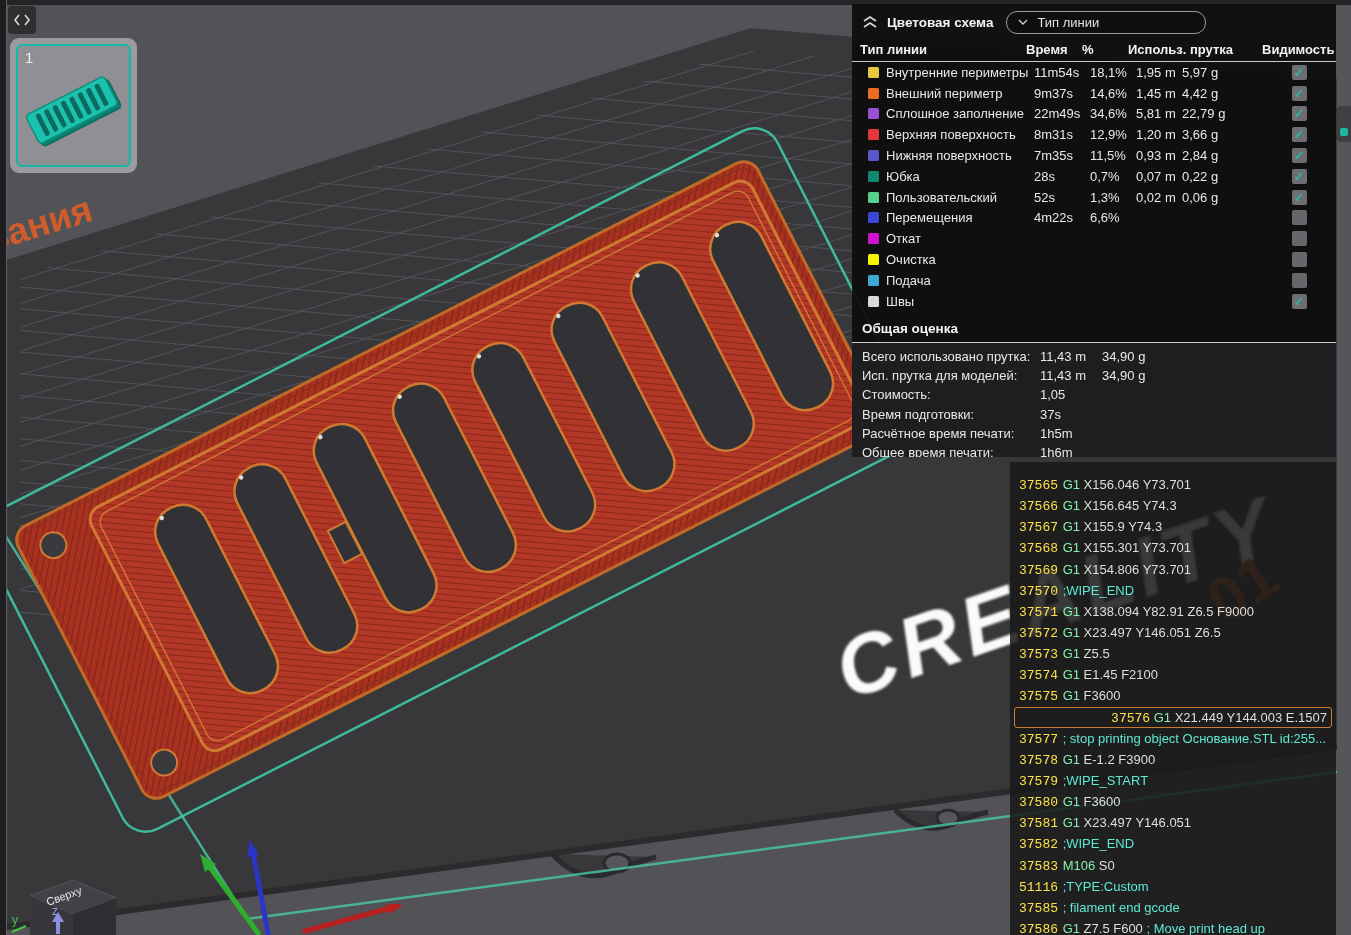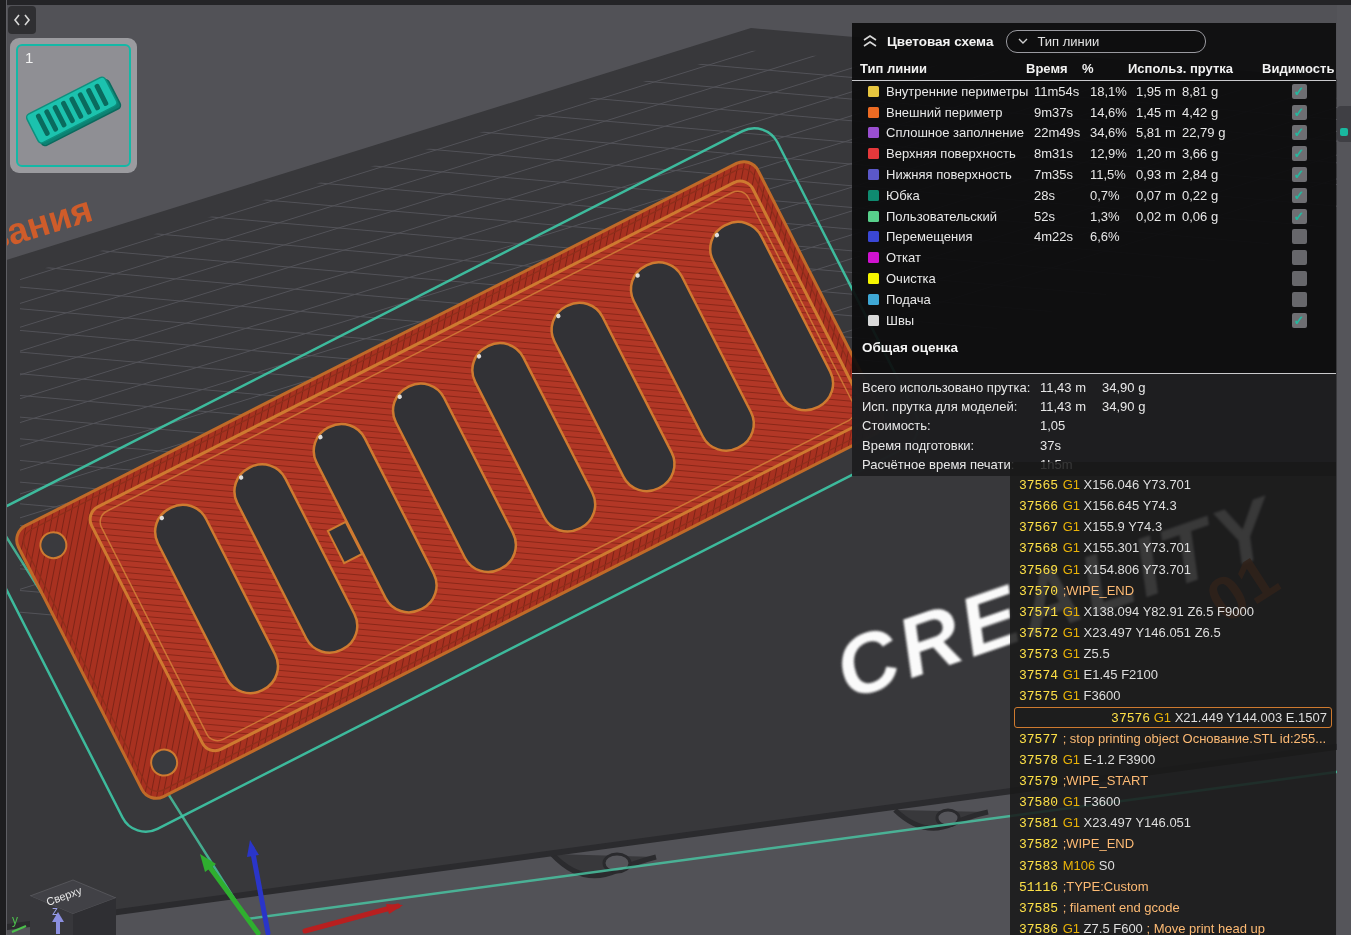--- a/index.html
+++ b/index.html
@@ -12,52 +12,52 @@
   #right-strip{position:absolute;right:0;top:0;width:14px;height:935px;background:#55555A;z-index:4;}
   #strip-btn{position:absolute;left:1337px;top:106px;width:14px;height:36px;background:#3F3F44;border-radius:4px 0 0 4px;z-index:5;cursor:pointer;}
   #strip-btn .dot{position:absolute;left:3px;bottom:6px;width:8px;height:8px;background:#19B89F;border-radius:2px;}
   
   #collapse-btn{position:absolute;left:8px;top:6px;width:28px;height:28px;background:#2F2F32;border-radius:4px;
                 display:flex;align-items:center;justify-content:center;z-index:6;cursor:pointer;}
   #model-card{position:absolute;left:10px;top:38px;width:127px;height:135px;background:#9B9B9F;border-radius:9px;z-index:6;padding:0;}
   #model-tile{position:absolute;left:6px;top:6px;width:111px;height:119px;background:#8F8F94;border:2px solid #14B8A6;border-radius:6px;cursor:pointer;}
   #model-tile .tile-num{position:absolute;left:7px;top:3px;color:#F2F2F2;font-size:15px;}
   
-  #color-panel{position:absolute;left:852px;top:23px;width:484px;height:453px;background:rgba(12,12,13,.93);
+  #color-panel{position:absolute;left:852px;top:4px;width:484px;height:453px;background:rgba(12,12,13,.93);
                color:#E8E8E8;font-size:13px;z-index:7;overflow:hidden;}
   .cs-header{display:flex;align-items:center;padding:5px 8px 3px 10px;height:26px;}
   .cs-title{font-weight:bold;font-size:13.5px;color:#F4F4F4;margin-left:9px;}
   .dropdown{margin-left:13px;width:176px;height:21px;border:1px solid #9A9AA0;border-radius:11px;
             display:flex;align-items:center;gap:9px;padding:0 11px;background:rgba(12,12,12,.5);
             color:#E2E2E2;cursor:pointer;}
   .lt-grid{display:grid;grid-template-columns:166px 56px 46px 46px 88px 1fr;align-items:center;padding:0 8px;}
   .cs-cols{height:23px;font-weight:bold;color:#F2F2F2;}
   .cs-cols .c-fil{grid-column:4/6;}
   .cs-cols .c-vis{justify-self:center;}
   .sep{height:1px;background:#CACACD;}
   .lt-row{height:20.8px;padding-left:16px;}
   .lt-label{display:flex;align-items:center;gap:7px;min-width:0;}
   .lt-label span{white-space:nowrap;overflow:hidden;}
   .swatch{width:11px;height:11px;border-radius:1.5px;flex:0 0 11px;}
   .cb{width:15px;height:15px;background:#67676B;border-radius:2px;justify-self:center;
       display:flex;align-items:center;justify-content:center;cursor:pointer;}
   .cb.checked{background:#6E6E72;}
   .cb.checked::after{content:"\2713";color:#26B79E;font-weight:bold;font-size:13px;}
-  .sum-title{font-weight:bold;font-size:13.5px;color:#F4F4F4;padding:9px 10px 18px 10px;}
+  .sum-title{font-weight:bold;font-size:13.5px;color:#F4F4F4;padding:9px 10px 6px 10px;}
   #sum-body{background:rgba(34,34,37,.78);padding-top:4px;height:100%;}
   .sum-row{display:grid;grid-template-columns:178px 62px auto;padding:0 10px;height:19.3px;align-items:center;}
   
   #gcode-panel{position:absolute;left:1010px;top:462px;width:326px;height:473px;background:rgba(24,24,25,.86);
                z-index:7;padding:12px 4px 0 4px;box-sizing:border-box;overflow:hidden;}
   .gl{height:19.15px;line-height:19.15px;white-space:nowrap;padding:0 4px;font-size:13px;
       border:1px solid transparent;border-radius:3px;color:#DEDEDE;cursor:default;}
   .gl.selected{border-color:#CE7A2F;text-align:right;}
   .gl .num{display:inline-block;width:40px;color:#fde047;font-family:Liberation Mono, monospace;}
-  .gl .cmd{color:#eab308;}
-  .gl .cm{color:#fdba74;margin-top:8px;}
+  .gl .cmd{color:#86efac;}
+  .gl .cm{color:#5eead4;margin-top:8px;}
 </style>
 </head>
 <body>
 
 <div id="stage">
 
   <svg id="scene" width="1351" height="935" viewBox="0 0 1351 935">
     <defs>
       <clipPath id="gridclip">
           <polygon points="20,276 745,50 1338,98 1338,730 20,902"></polygon>
@@ -286,21 +286,21 @@
     <div>
 
     <div class="lt-grid lt-row">
         <div class="lt-label">
           <div class="swatch" style="background: rgb(232, 198, 63);"></div>
           <span>Внутренние периметры</span>
         </div>
         <span>11m54s</span>
         <span>18,1%</span>
         <span>1,95 m</span>
-        <span>8,81 g</span>
+        <span>5,97 g</span>
         <div class="cb checked"></div>
       </div>
         <div class="lt-grid lt-row">
         <div class="lt-label">
           <div class="swatch" style="background: rgb(237, 107, 35);"></div>
           <span>Внешний периметр</span>
         </div>
         <span>9m37s</span>
         <span>14,6%</span>
         <span>1,45 m</span>

